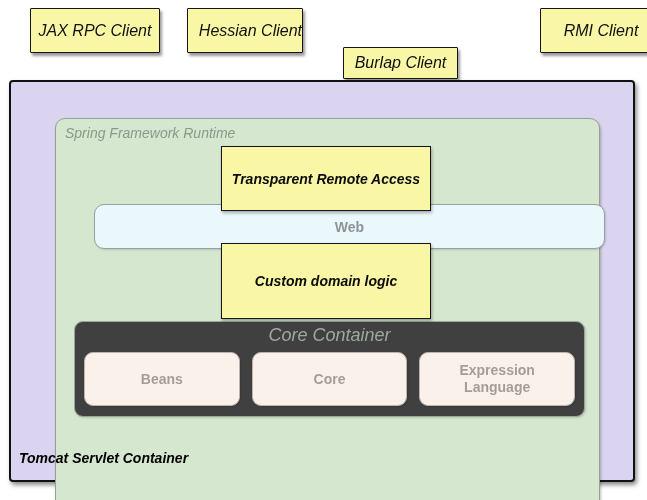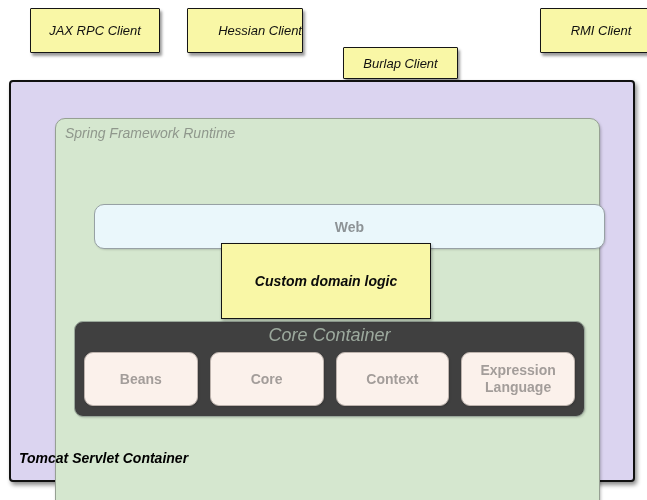--- a/index.html
+++ b/index.html
@@ -14,21 +14,21 @@
   .box { position: absolute; box-sizing: border-box; }
 
   
   .client-box {
     background: #F9F7A6;
     border: 1.6px solid #151515;
     border-radius: 1px;
     box-shadow: 2px 3px 3px rgba(0,0,0,0.40);
     display: flex; align-items: center; justify-content: center;
     font-style: italic;
-    font-size: 13px;
+    font-size: 16px;
     color: #111111;
     text-align: center;
   }
   .client-1 { left: 30px;  top: 8px; width: 130px; height: 45px; }
   .client-2 { left: 187px; top: 8px; width: 116px; height: 45px; justify-content: flex-end; }
   .client-3 { left: 343px; top: 8px; width: 115px; height: 32px; margin-top: 39px; }
   .client-4 { left: 500px; top: 8px; width: 122px; height: 45px; margin-left: 40px; }
 
   
   .tomcat {
@@ -129,42 +129,42 @@
   </div>
   <div class="box client-box client-4">
     <span>RMI Client</span>
   </div>
 
   <div class="box tomcat">
 
     <div class="box runtime">
       <span class="runtime-label">Spring Framework Runtime</span>
 
+      <div class="box highlight-box tra">
+        <span>Transparent Remote Access</span>
+      </div>
 
       <div class="box web-bar">
         <span class="web-label">Web</span>
       </div>
 
       <div class="box highlight-box cdl">
         <span>Custom domain logic</span>
       </div>
 
       <div class="box core">
         <div class="core-title">Core Container</div>
         <div class="module-row">
           <div class="module-box">
             <span>Beans</span>
           </div>
           <div class="module-box">
             <span>Core</span>
           </div>
           <div class="module-box">
-            <span>Context</span>
-          </div>
-          <div class="module-box">
             <span>Expression Language</span>
           </div>
         </div>
       </div>
 
     </div>
 
     <div class="tomcat-label">Tomcat Servlet Container</div>
   </div>
 

